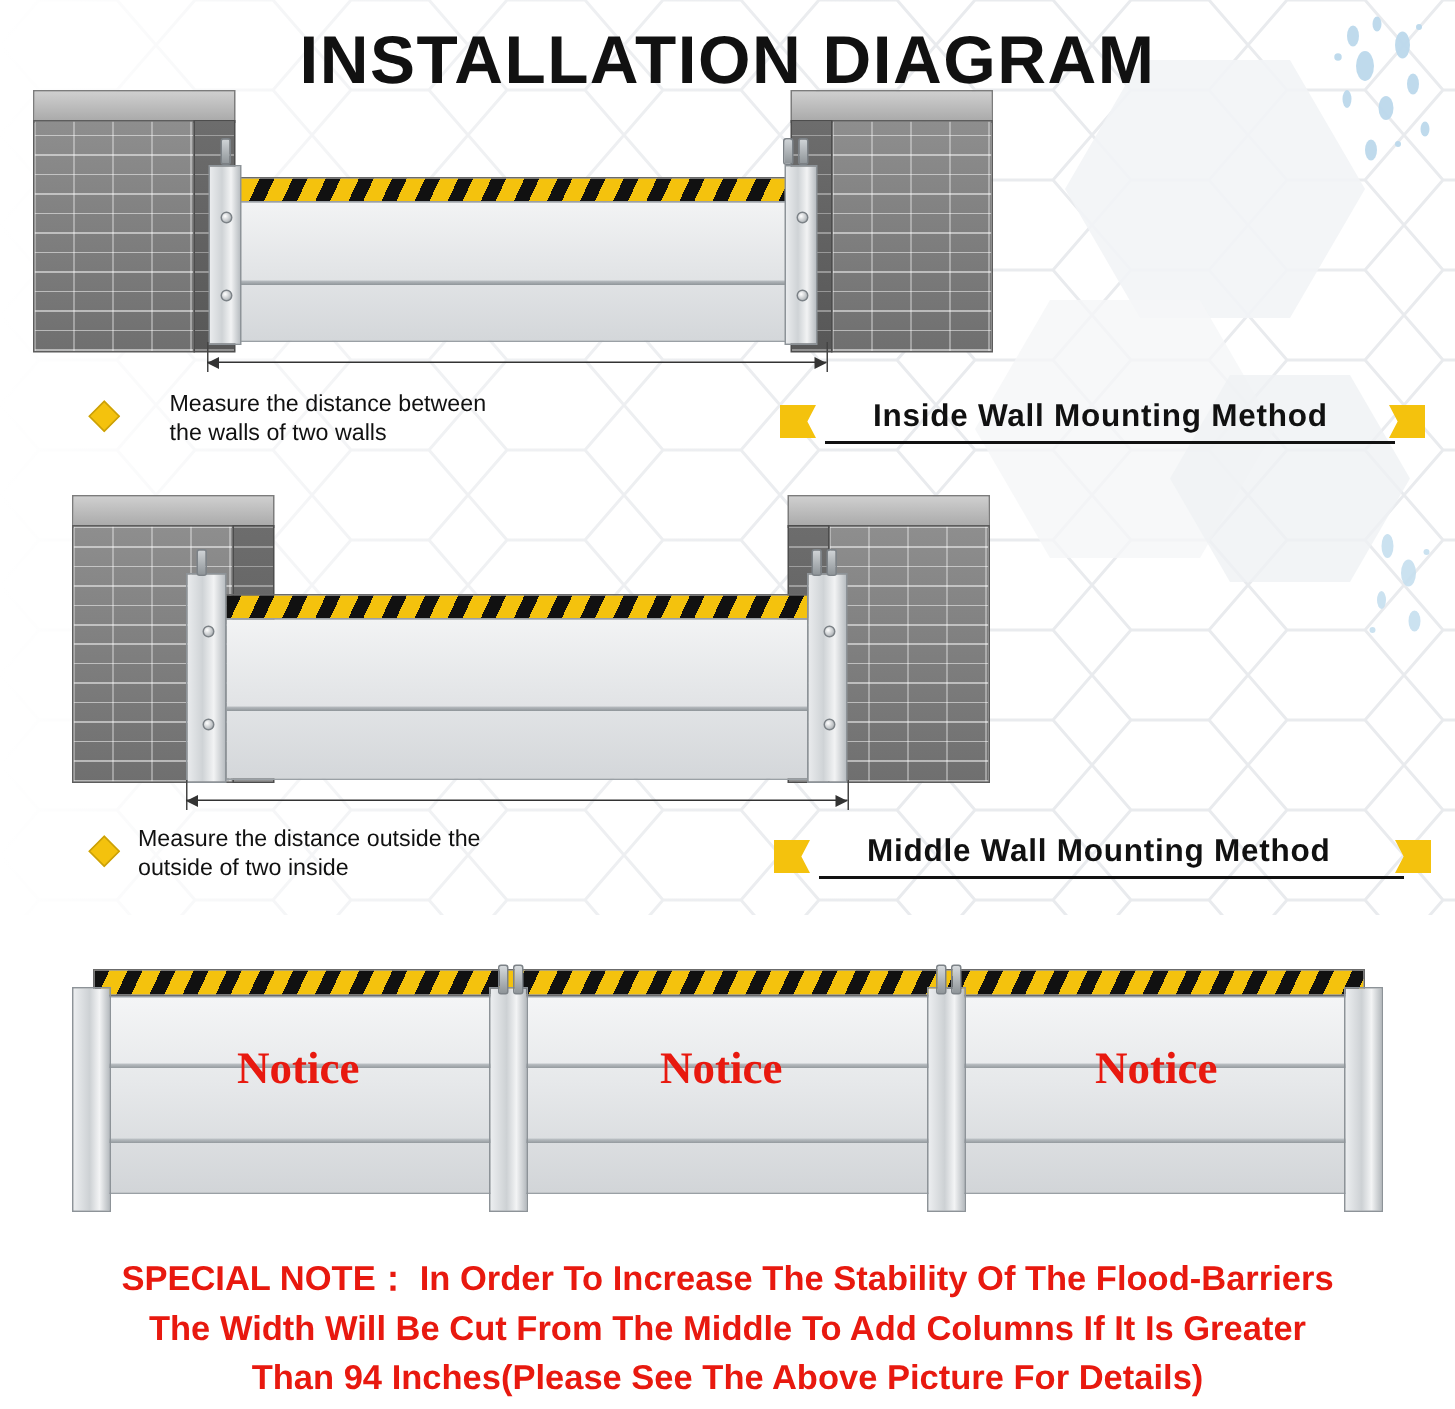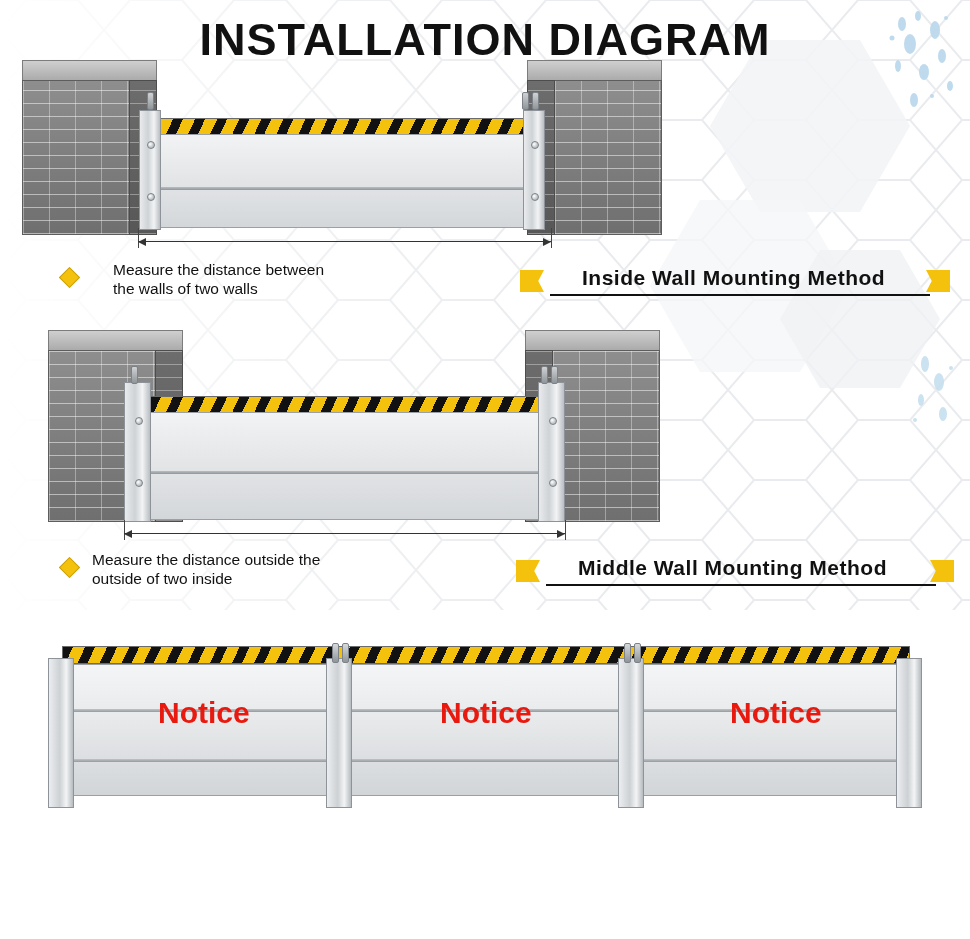--- a/index.html
+++ b/index.html
@@ -143,21 +143,21 @@
   }
   .longbar .pn{
     position:absolute;top:28px;height:132px;
     background:linear-gradient(180deg,#f4f5f6 0%,#e6e8ea 45%,#d2d5d8 100%);
     border:1px solid #9aa0a5;box-sizing:border-box;
   }
   .longbar .pn .sm{position:absolute;left:0;width:100%;height:3px;background:linear-gradient(180deg,#bfc4c8,#949a9e);}
   .notice{
     position:absolute;top:60px;
     font-size:30px;font-weight:bold;color:#e8190f;
-    font-family:Liberation Sans, sans-serif;
+    font-family:Liberation Serif, serif;
     white-space:nowrap;
   }
   .colpost{
     position:absolute;top:22px;width:26px;height:150px;
     background:linear-gradient(90deg,#eceef0 0%,#cdd1d4 45%,#f3f4f5 72%,#b6bbbf 100%);
     border:1px solid #8d9398;box-sizing:border-box;
   }
   .colpost .eye{
     position:absolute;top:-16px;width:5px;height:18px;
     background:linear-gradient(180deg,#d6dadd,#8f9599);
@@ -319,20 +319,25 @@
       <div class="eye" style="left:5px;"></div>
       <div class="eye" style="left:15px;"></div>
     </div>
     <div class="colpost" style="left:578px;">
       <div class="eye" style="left:5px;"></div>
       <div class="eye" style="left:15px;"></div>
     </div>
     <div class="colpost" style="left:856px;"></div>
   </div>
 
+  <div class="note">
+    <div>SPECIAL NOTE：   In Order To Increase The Stability Of The Flood-Barriers</div>
+    <div>The Width Will Be Cut From The Middle To Add Columns If It Is Greater</div>
+    <div>Than 94 Inches(Please See The Above Picture For Details)</div>
+  </div>
 
   <div class="splash" style="left:880px;top:8px;">
     <svg width="90" height="120" viewBox="0 0 90 120">
       <g fill="#bcd9ec" opacity="0.95">
         <ellipse cx="22" cy="16" rx="4" ry="7"></ellipse>
         <ellipse cx="38" cy="8" rx="3" ry="5"></ellipse>
         <ellipse cx="55" cy="22" rx="5" ry="9"></ellipse>
         <ellipse cx="30" cy="36" rx="6" ry="10"></ellipse>
         <ellipse cx="62" cy="48" rx="4" ry="7"></ellipse>
         <ellipse cx="18" cy="58" rx="3" ry="6"></ellipse>

